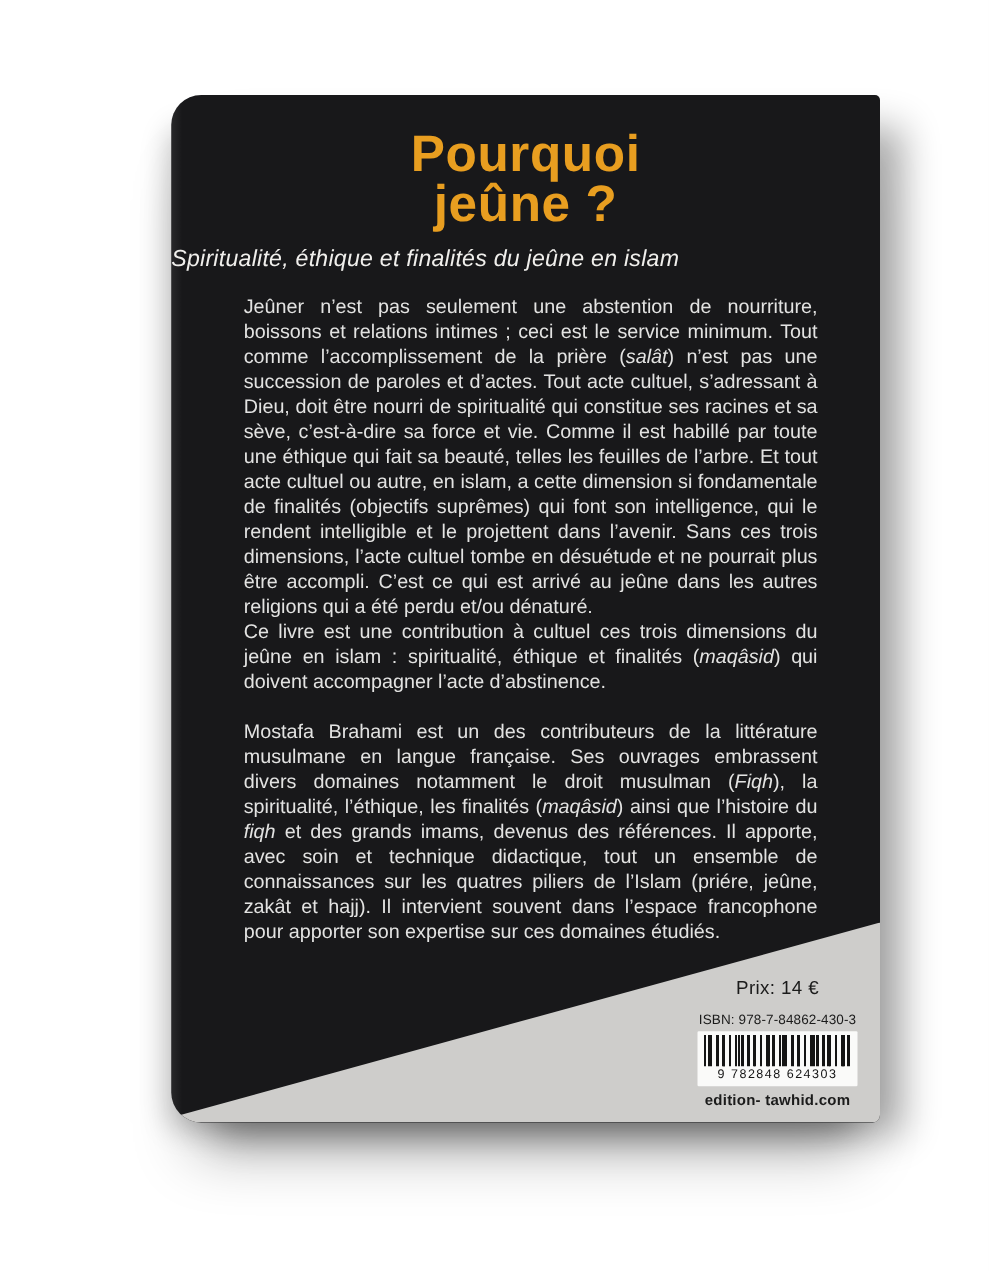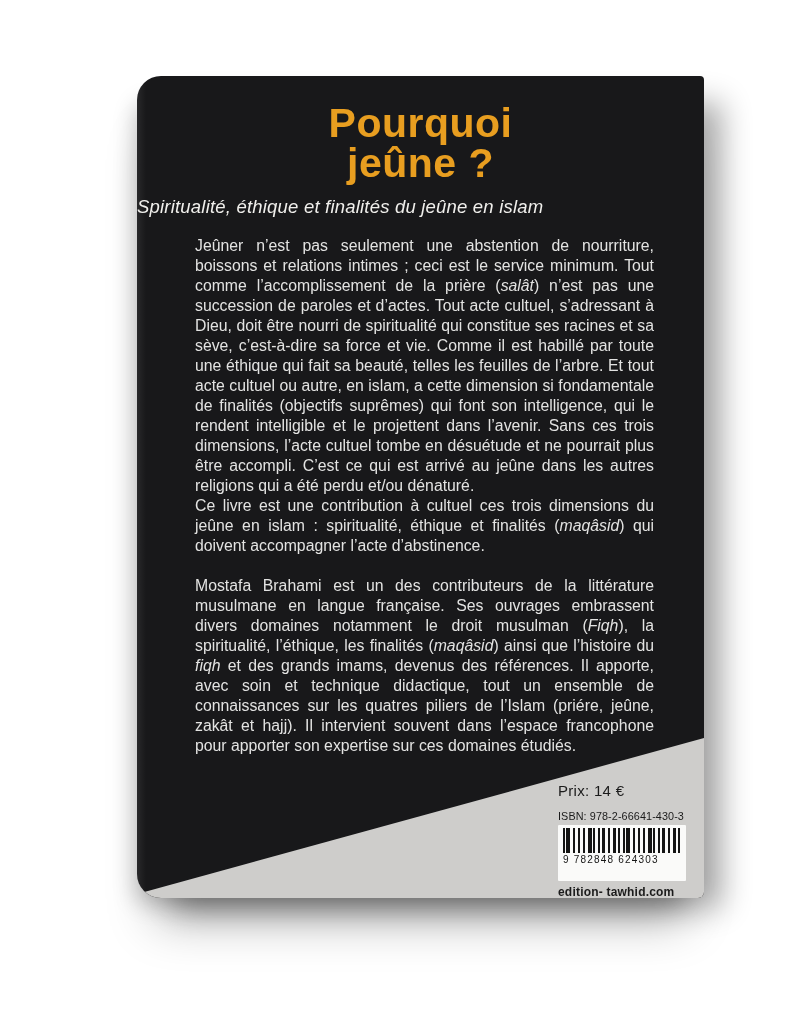--- a/index.html
+++ b/index.html
@@ -76,38 +76,38 @@
     inset: 0;
     background: #cecdcb;
     clip-path: polygon(0 818px, 100% 662px, 100% 100%, 0 100%);
     z-index: 1;
   }
   .info {
     position: absolute;
     left: 421px;
     top: 706px;
     width: 128px;
-    text-align: left;
+    text-align: center;
     color: #1b1b1b;
     z-index: 4;
   }
   .price {
     font-size: 15px;
     letter-spacing: 0.3px;
     margin-bottom: 11px;
   }
   .isbn {
     font-size: 10.8px;
     letter-spacing: 0.1px;
     white-space: nowrap;
     margin-bottom: 3px;
   }
   .barcode-box {
     background: #fafaf9;
-    padding: 3px 5px 16px 5px;
+    padding: 3px 5px 4px 5px;
     border-radius: 1px;
   }
   .bars {
     height: 25px;
     background-color: #fafaf9;
     background-image:
       repeating-linear-gradient(90deg, #141414 0 2px, transparent 2px 5px),
       repeating-linear-gradient(90deg, transparent 0 3px, #141414 3px 5px, transparent 5px 12px);
   }
   .digits {
@@ -145,21 +145,21 @@
         </div>
       <div class="bio">
           <p><span>Mostafa Brahami est un des contributeurs de la littérature musulmane en langue française. Ses ouvrages embrassent divers domaines notamment le droit musulman (</span><em>Fiqh</em><span>), la spiritualité, l’éthique, les finalités (</span><em>maqâsid</em><span>) ainsi que l’histoire du </span><em>fiqh</em><span> et des grands imams, devenus des références. Il apporte, avec soin et technique didactique, tout un ensemble de connaissances sur les quatres piliers de l’Islam (priére, jeûne, zakât et hajj). Il intervient souvent dans l’espace francophone pour apporter son expertise sur ces domaines étudiés.</span></p>
         </div>
     </div>
 
     <div class="wedge"></div>
 
     <div class="info">
       <div class="price">Prix: 14 €</div>
-      <div class="isbn">ISBN: 978-2-66641-430-3</div>
+      <div class="isbn">ISBN: 978-7-84862-430-3</div>
       <div class="barcode-box">
         <div class="bars"></div>
         <div class="digits">9 782848 624303</div>
       </div>
       <div class="site">edition- tawhid.com</div>
     </div>
 
   </div>
 </div>
 

